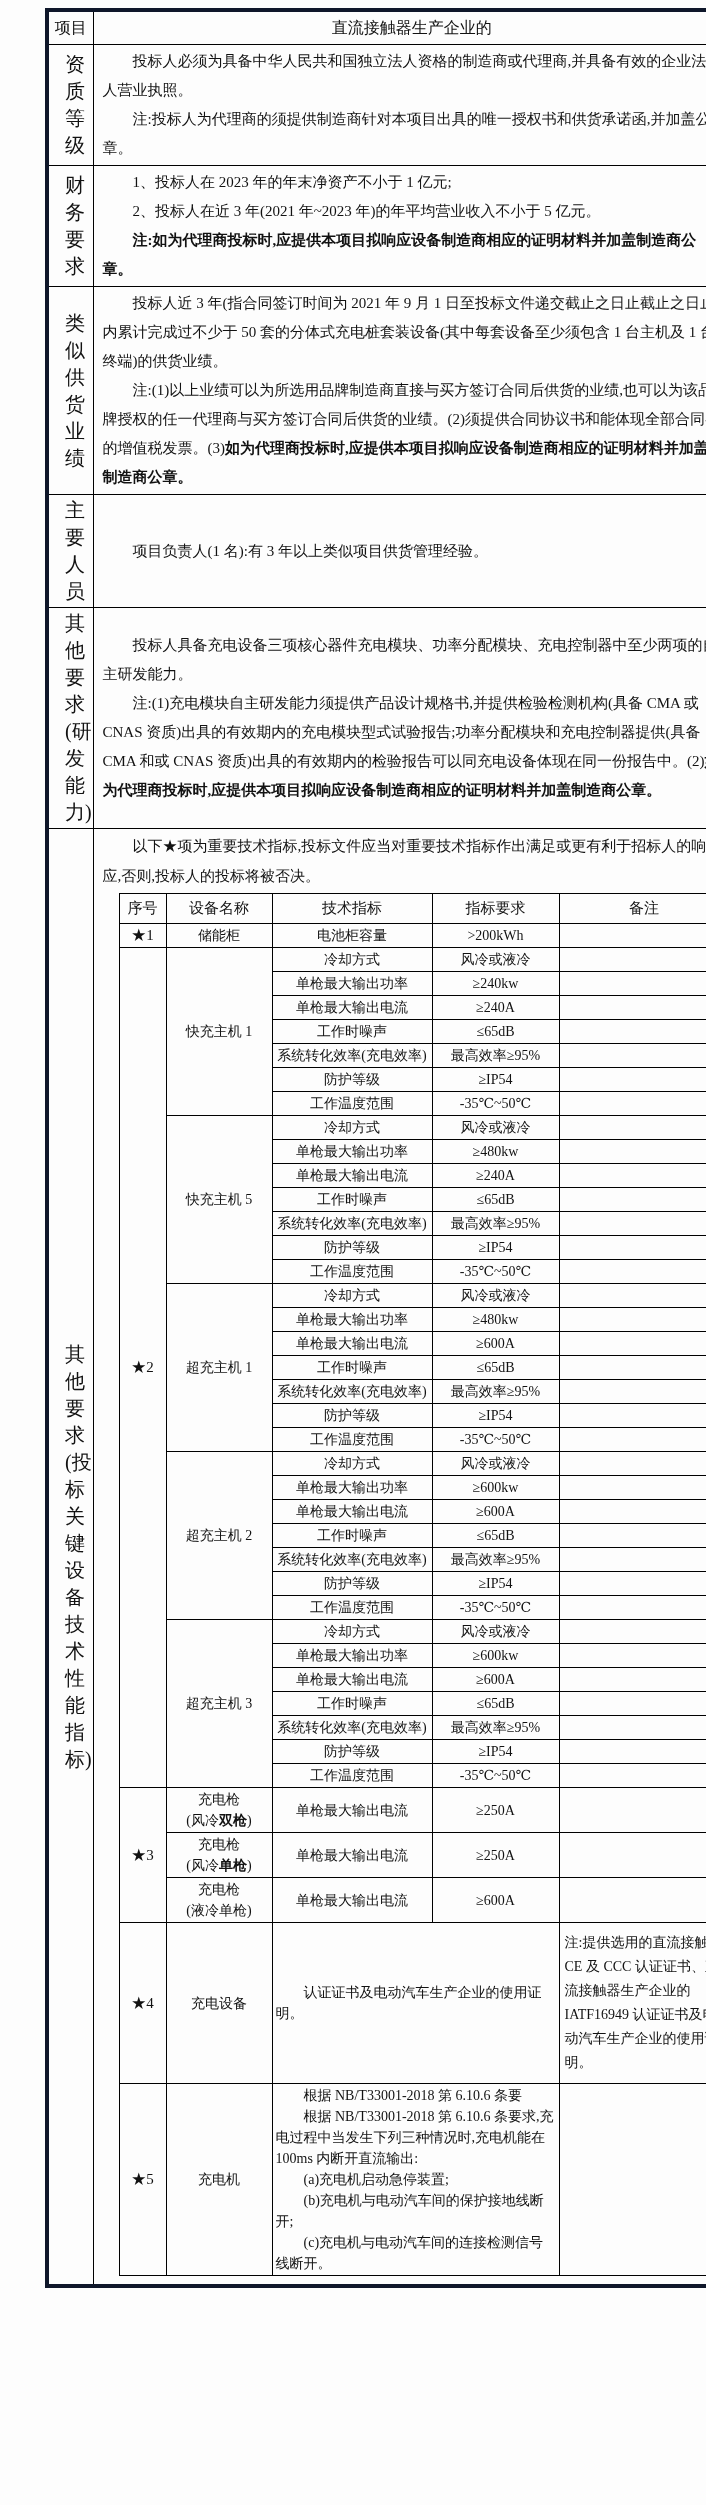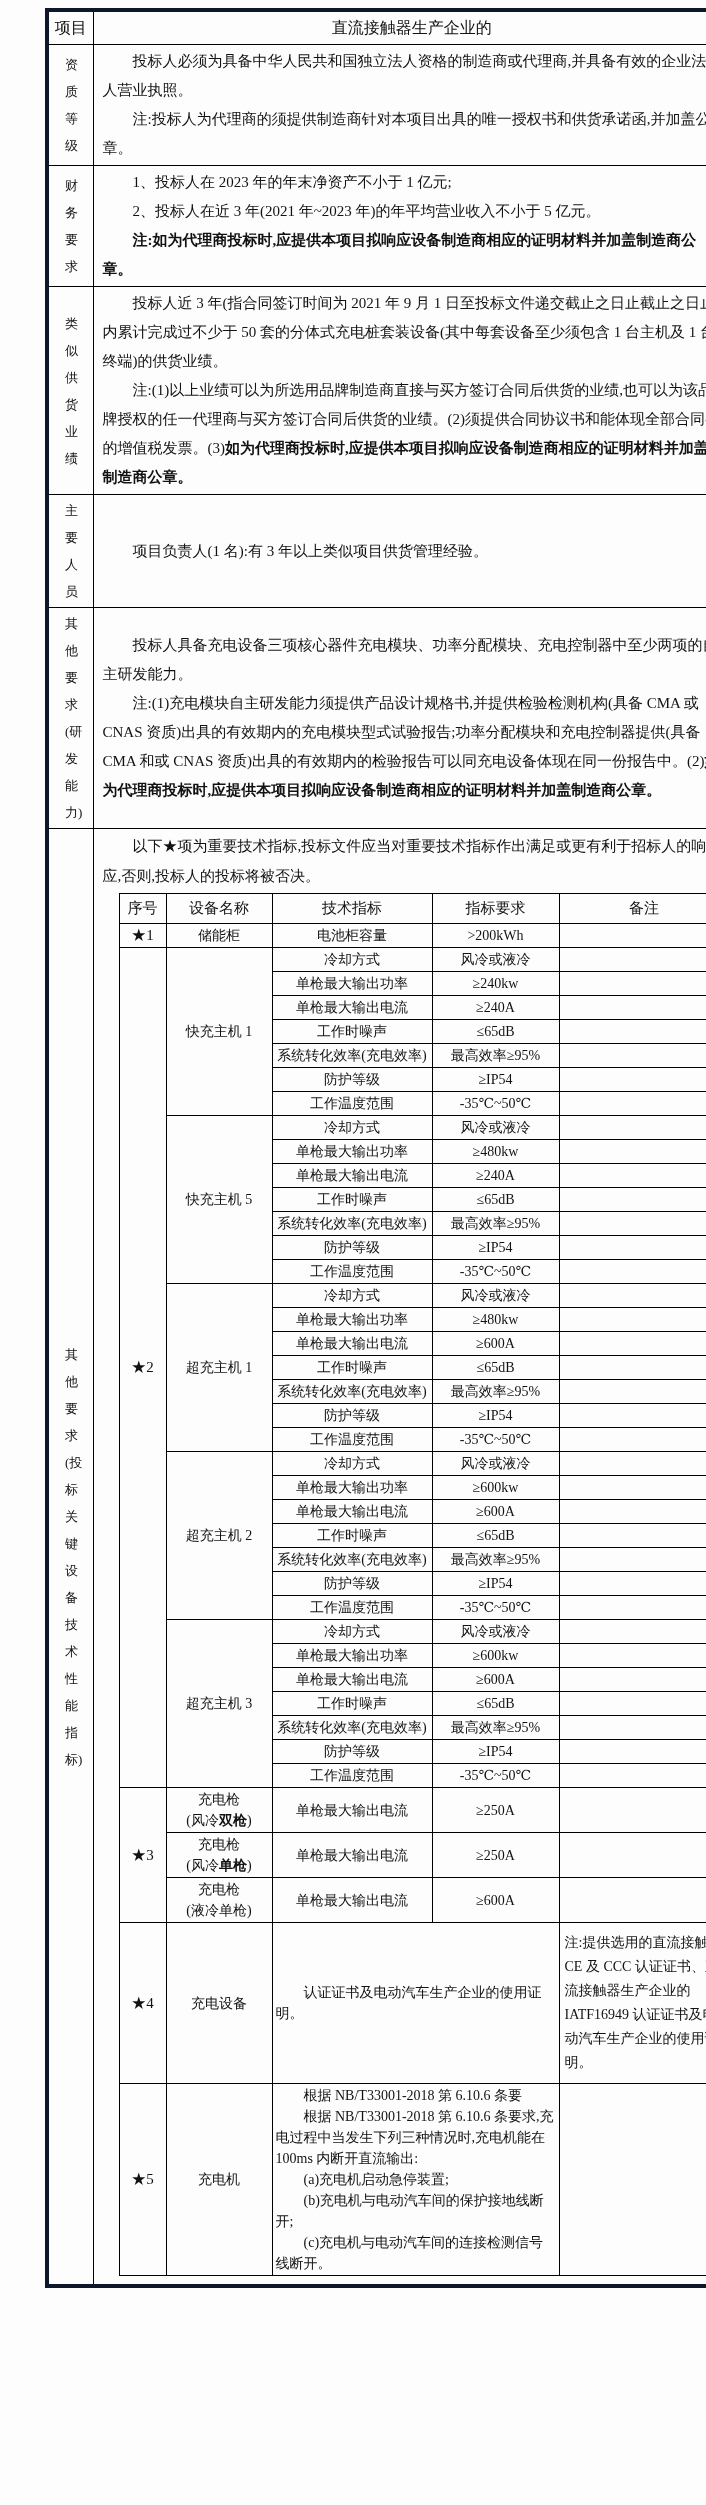--- a/index.html
+++ b/index.html
@@ -8,21 +8,21 @@
     background:#fdfdfd;
     color:#121212;
     font-family:"Liberation Serif","DejaVu Serif",serif;
     position:relative;
   }
   .page{position:absolute;top:8px;left:8px;width:689px;}
   table.outer{border-collapse:collapse;width:100%;border:4px solid #0f172a;table-layout:fixed;margin-left:37px;}
   table.outer > tbody > tr > td{border:1px solid #000;vertical-align:middle;}
   td.hdr{height:32px;text-align:center;font-size:16px;padding:0 4px;}
   td.label{
-    text-align:center;font-size:13px;line-height:27px;
+    text-align:center;font-size:20px;line-height:27px;
     padding:2px 16px;word-break:break-all;
   }
   td.content{padding:2px 9px;font-size:15px;vertical-align:middle;}
   td.content.tall{padding:14px 9px;}
   .para{margin:0;text-indent:2em;line-height:29px;}
   .bold{font-weight:bold;}
   td.content.tech{padding:2px 6px 4px 2px;}
   .tech-intro .para{line-height:30px;padding-left:7px;}
   table.spec{
     border-collapse:collapse;margin:2px 0 4px 23px;width:611px;

